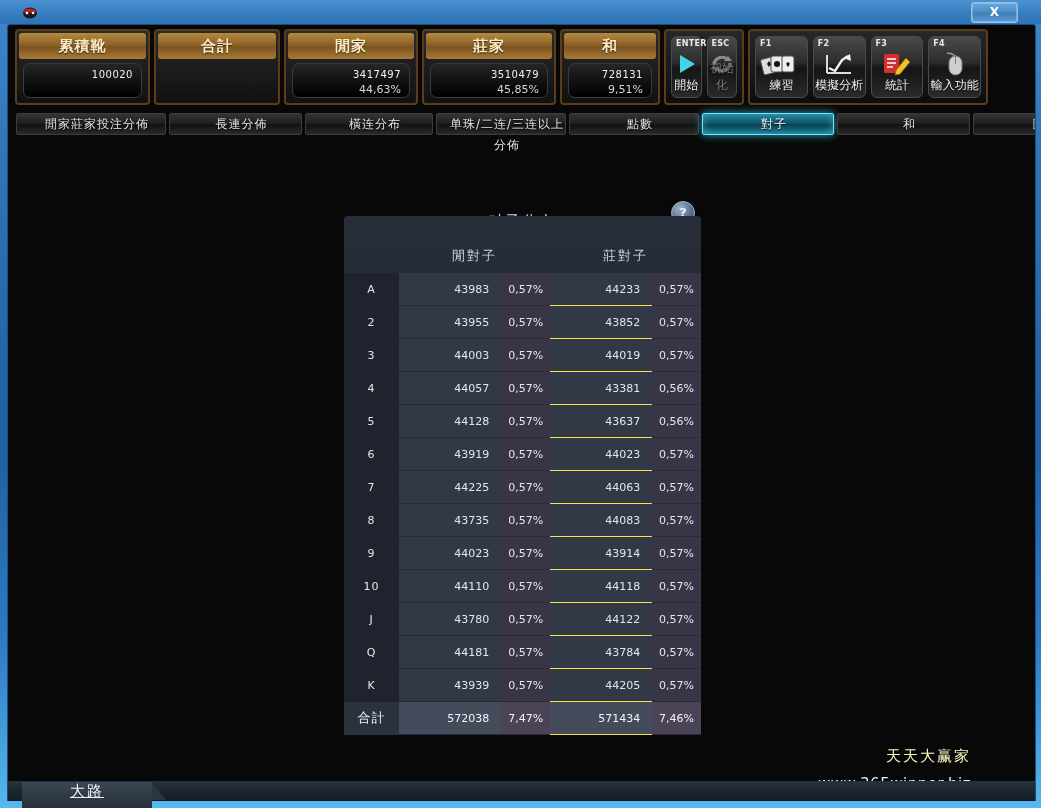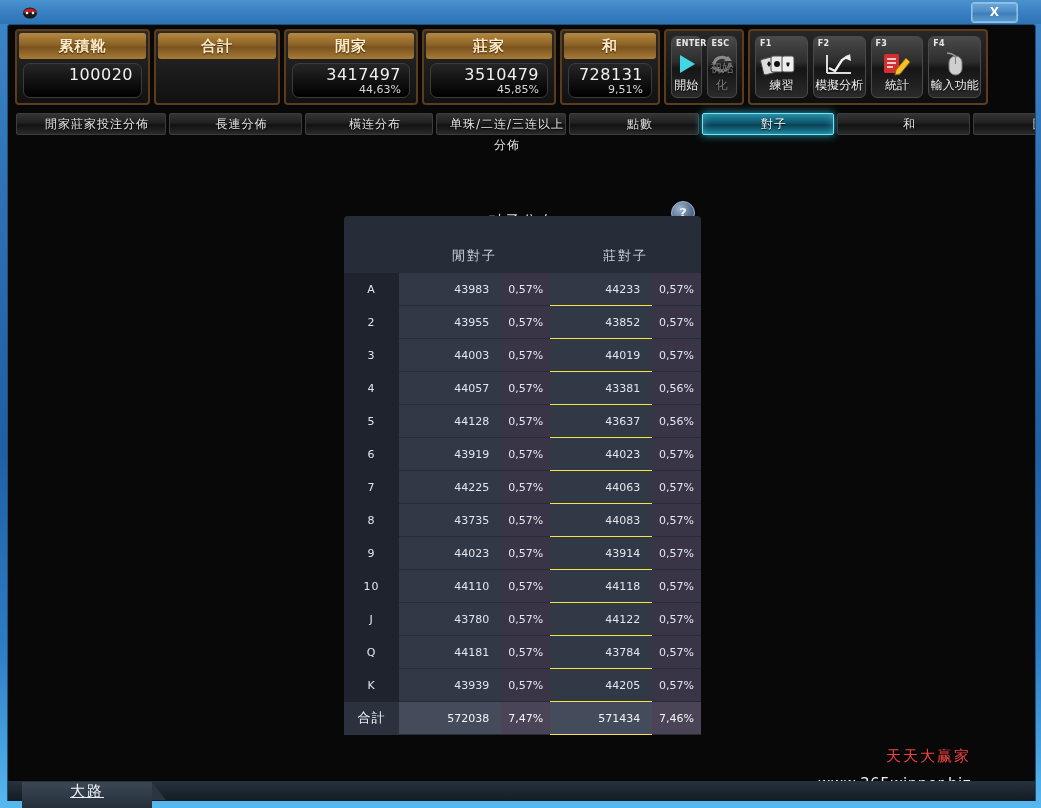--- a/index.html
+++ b/index.html
@@ -31,21 +31,21 @@
   .topbar{position:absolute;left:7px;top:4px;width:1015px;height:78px;display:flex;gap:4px;}
   .stat-box{position:relative;height:76px;border:2px solid #5d3c1c;border-radius:4px;
     background:linear-gradient(180deg,#2a2a2a 0%,#111 100%);box-sizing:border-box;}
   .stat-head{height:26px;margin:2px;border-radius:3px;
     background:linear-gradient(180deg,#b5893f 0%,#8c6227 45%,#7b531f 55%,#a87b36 100%);
     color:#ffe9c0;font-size:15px;font-weight:bold;text-align:center;line-height:26px;
     text-shadow:0 1px 1px rgba(0,0,0,.7);letter-spacing:1px;}
   .stat-body{position:absolute;left:6px;right:6px;top:32px;bottom:5px;border-radius:7px;
     background:linear-gradient(180deg,#262626 0%,#101010 55%,#000 100%);
     border:1px solid #3b3b3b;box-sizing:border-box;padding:2px 8px 0 0;text-align:right;}
-  .stat-val{color:#f0f0f0;font-size:16px;line-height:17px;letter-spacing:.5px;}
+  .stat-val{color:#f0f0f0;font-size:10px;line-height:17px;letter-spacing:.5px;}
   .stat-pct{color:#d6d6d6;font-size:11px;line-height:13px;}
 
   .bx-shoe{width:135px}.bx-total{width:126px}.bx-player{width:134px}
   .bx-banker{width:134px}.bx-tie{width:100px}
 
   
   .grp{position:relative;height:76px;border:2px solid #5d3c1c;border-radius:4px;
     background:linear-gradient(180deg,#272727 0%,#0d0d0d 100%);
     box-sizing:border-box;display:flex;align-items:center;padding:0 5px;gap:5px;}
   .cbtn{position:relative;width:56px;height:62px;border-radius:6px;border:1px solid #4a4a4a;
@@ -87,21 +87,21 @@
     border-bottom:1px solid #262c38;}
   .c-pct{width:49px;text-align:center;background:#3a3546;border-bottom:1px solid #262c38;}
   .c-num2{width:98px;text-align:right;padding-right:12px;background:#313846;
     border-bottom:1px solid #fde047;}
   .c-pct2{width:49px;text-align:center;background:#3a3546;border-bottom:1px solid #262c38;}
   tr.sum .c-lab{background:#2b313d;font-size:13px;}
   tr.sum td{background:#444b5b;color:#f2f4f8;}
   tr.sum .c-pct,tr.sum .c-pct2{background:#4a4456;}
 
   
-  .wm1{position:absolute;right:64px;top:722px;font-size:15px;color:#ef4444;letter-spacing:2px;}
+  .wm1{position:absolute;right:64px;top:722px;font-size:15px;color:#fef9c3;letter-spacing:2px;}
   .wm2{position:absolute;right:64px;top:750px;font-size:15px;color:#f2f2f2;letter-spacing:.5px;}
 
   
   .btmbar{position:absolute;left:7px;top:781px;width:1027px;height:20px;
     background:linear-gradient(180deg,#26323f 0%,#141b23 100%);
     border-left:1px solid #1d4f7c;border-right:1px solid #1d4f7c;}
   .btmtab{position:absolute;left:22px;top:782px;width:130px;height:30px;
     background:linear-gradient(180deg,#3c4755 0%,#222b36 100%);
     color:#eef2f7;font-size:15px;text-align:center;line-height:18px;letter-spacing:2px;
     cursor:pointer;text-decoration:underline;}

